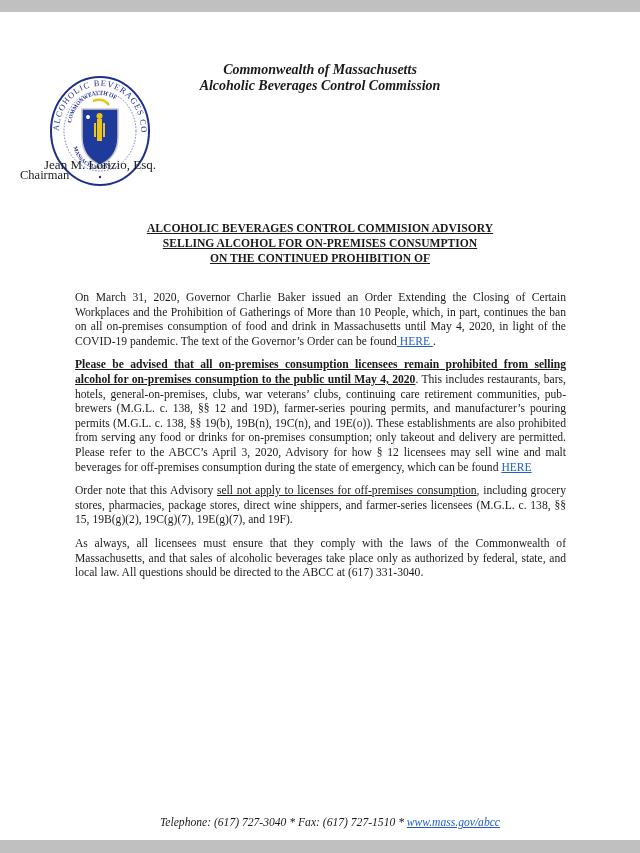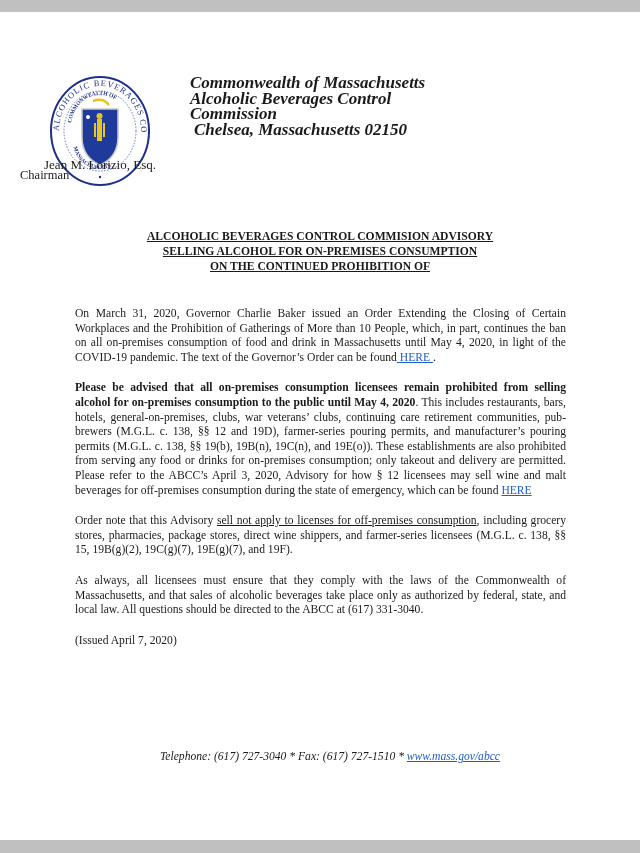--- a/index.html
+++ b/index.html
@@ -2,31 +2,31 @@
 <html><head>
 <meta charset="utf-8">
 <style>
   html, body { margin:0; padding:0; }
   body { width:640px; height:853px; position:relative; background:#ffffff; font-family:"Liberation Serif","DejaVu Serif",serif; color:#1a1a1a; overflow:hidden; }
   .bar-top { position:absolute; left:0; top:0; width:640px; height:12px; background:#c0c0c0; }
   .bar-bottom { position:absolute; left:0; top:840px; width:640px; height:13px; background:#c0c0c0; }
   .seal { position:absolute; left:49px; top:75px; width:102px; height:112px; }
   .chair-name { position:absolute; left:20px; top:157px; width:160px; text-align:center; font-weight:normal; font-size:13px; }
   .chair-title { position:absolute; left:20px; top:168px; width:160px; font-size:12.5px; }
-  .letterhead { position:absolute; left:190px; top:75px; width:260px; font-style:italic; font-weight:bold; font-size:17px; line-height:15.5px; }
+  .letterhead { position:absolute; left:190px; top:62px; width:260px; font-style:italic; font-weight:bold; font-size:14px; line-height:15.5px; text-align:center; }
   .letterhead div:nth-child(3) { padding-left:4px; }
   .letterhead div:nth-child(4) { padding-left:26px; }
-  .title { position:absolute; left:60px; top:221px; width:520px; text-align:center; font-weight:bold; font-size:11.6px; line-height:15px;margin-top:8px; }
+  .title { position:absolute; left:60px; top:221px; width:520px; text-align:center; font-weight:bold; font-size:11.6px; line-height:15px; }
   .title span { text-decoration:underline; }
   .body { position:absolute; left:75px; top:291px; width:491px; font-size:11.6px; line-height:14.6px; text-align:justify; }
-  .body p { margin:16px 0 9px 0; }
+  .body p { margin:0 0 9px 0; }
   a.link { color:#1f5ec9; text-decoration:underline; }
   .u { text-decoration:underline; }
-  .strong-u { font-weight:bold; }
-  .footer { position:absolute; left:120px; top:750px; width:420px; text-align:center; font-style:italic; font-size:11.6px; }
+  .strong-u { font-weight:bold; text-decoration:underline; }
+  .footer { position:absolute; left:120px; top:816px; width:420px; text-align:center; font-style:italic; font-size:11.6px; }
 </style>
 </head>
 <body>
 
 <div class="bar-top"></div>
 
 <svg class="seal" viewBox="0 0 102 112">
   <defs>
     <path id="outerArc" d="M 10 56 A 41 45 0 1 1 92 56"></path>
     <path id="innerArcTop" d="M 22 52 A 29 32 0 0 1 80 52"></path>
@@ -52,40 +52,38 @@
   <circle cx="39" cy="42" r="2" fill="#ffffff"></circle>
   <circle cx="51" cy="102" r="1.2" fill="#1e2f8c"></circle>
 </svg>
 
 <div class="chair-name">Jean M. Lorizio, Esq.</div>
 <div class="chair-title">Chairman</div>
 
 <div class="letterhead">
   <div>Commonwealth of Massachusetts</div>
   <div>Alcoholic Beverages Control Commission</div>
-  <div>Chelsea, Massachusetts  02150</div>
 </div>
 
 <div class="title">
   <div><span>ALCOHOLIC BEVERAGES CONTROL COMMISION ADVISORY</span></div>
   <div><span>SELLING ALCOHOL FOR ON-PREMISES CONSUMPTION</span></div>
   <div><span>ON THE CONTINUED PROHIBITION OF</span></div>
 </div>
 
 <div class="body">
   <p>
     <span>On March 31, 2020, Governor Charlie Baker issued an Order Extending the Closing of Certain Workplaces and the Prohibition of Gatherings of More than 10 People, which, in part, continues the ban on all on-premises consumption of food and drink in Massachusetts until May 4, 2020, in light of the COVID-19 pandemic.  The text of the Governor’s Order can be found</span><a class="link"> HERE </a><span>.</span>
   </p>
   <p>
     <span class="strong-u">Please be advised that all on-premises consumption licensees remain prohibited from selling alcohol for on-premises consumption to the public until May 4, 2020</span><span>.  This includes restaurants, bars, hotels, general-on-premises, clubs, war veterans’ clubs, continuing care retirement communities, pub-brewers (M.G.L. c. 138, §§ 12 and 19D), farmer-series pouring permits, and manufacturer’s pouring permits (M.G.L. c. 138, §§ 19(b), 19B(n), 19C(n), and 19E(o)).  These establishments are also prohibited from serving any food or drinks for on-premises consumption; only takeout and delivery are permitted.  Please refer to the ABCC’s April 3, 2020, Advisory for how § 12 licensees may sell wine and malt beverages for off-premises consumption during the state of emergency, which can be found </span><a class="link">HERE</a>
   </p>
   <p>
     <span>Order note that this Advisory </span><span class="u">sell not apply to licenses for off-premises consumption</span><span>, including grocery stores, pharmacies, package stores, direct wine shippers, and farmer-series licensees (M.G.L. c. 138, §§ 15, 19B(g)(2), 19C(g)(7), 19E(g)(7), and 19F).</span>
   </p>
   <p>As always, all licensees must ensure that they comply with the laws of the Commonwealth of Massachusetts, and that sales of alcoholic beverages take place only as authorized by federal, state, and local law.  All questions should be directed to the ABCC at (617) 331-3040.</p>
-  <p style="text-align:left;">(Issued April 7, 2020)</p>
 </div>
 
 <div class="footer">
   <span>Telephone:  (617) 727-3040 * Fax: (617) 727-1510 * </span><a class="link">www.mass.gov/abcc</a>
 </div>
 
 <div class="bar-bottom"></div>
 
 </body></html>

